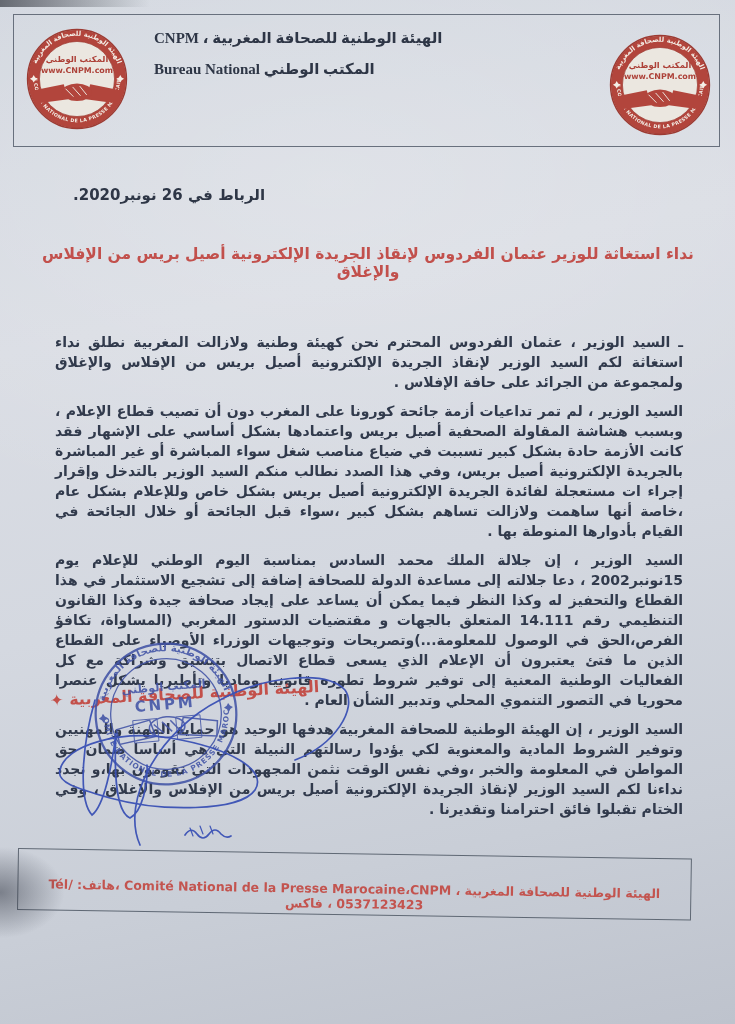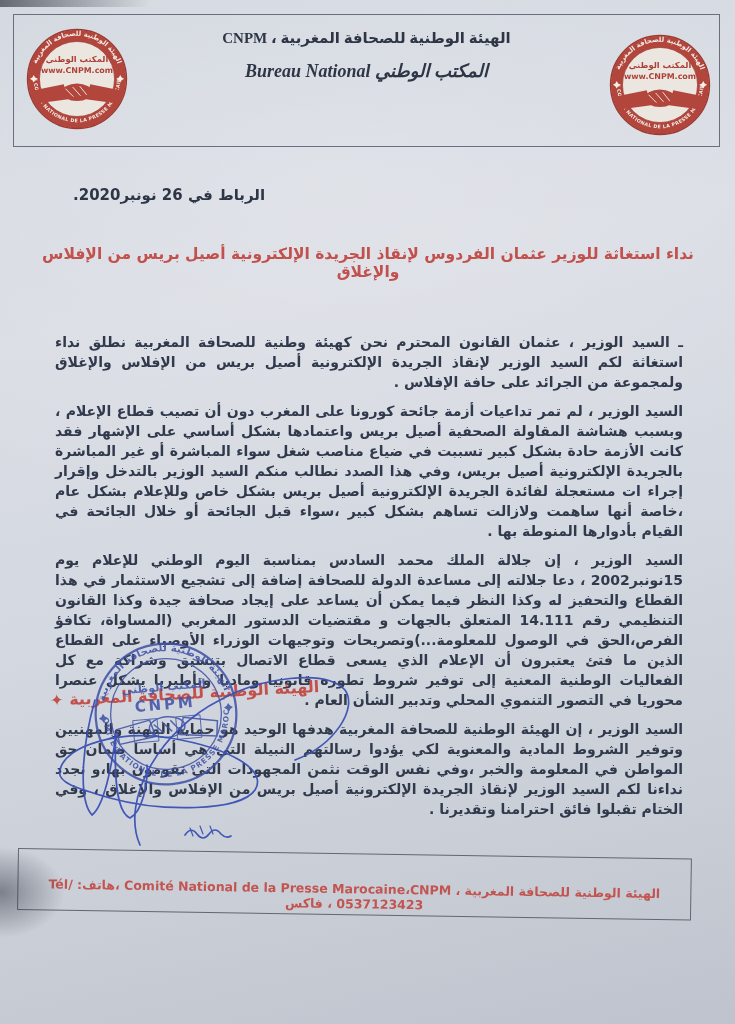--- a/index.html
+++ b/index.html
@@ -12,27 +12,27 @@
     font-family:"DejaVu Sans",sans-serif;color:#313a4c;
   }
   .photo-edge-top{position:absolute;left:0;top:0;width:150px;height:7px;
     background:linear-gradient(90deg,rgba(42,46,54,.65),rgba(42,46,54,0));}
   .shadow-bl{position:absolute;left:-28px;top:845px;width:95px;height:95px;
     background:radial-gradient(ellipse at 30% 50%, rgba(58,63,75,.55), rgba(58,63,75,0) 68%);}
 
   
   .header-box{position:absolute;left:13px;top:14px;width:705px;height:131px;
     border:1px solid #68707d;}
-  .header-titles{position:absolute;left:140px;right:140px;top:0;height:100%;text-align:center;direction:rtl;}
+  .header-titles{position:absolute;left:140px;right:140px;top:0;height:100%;text-align:left;direction:rtl;}
   .ht1{margin-top:14px;font-size:15px;font-weight:bold;color:#2e3646;
     font-family:"Liberation Serif","DejaVu Sans",serif;}
   .ht2{margin-top:26px;font-size:16.5px;font-weight:bold;color:#2e3646;
     font-family:"Liberation Serif","DejaVu Sans",serif;}
-  .ht3{margin-top:13px;font-size:18px;font-weight:bold;color:#2e3646;
-    font-family:"Liberation Serif","DejaVu Sans",serif;font-style:italic;}
+  .ht3{margin-top:13px;font-size:15px;font-weight:bold;color:#2e3646;
+    font-family:"Liberation Serif","DejaVu Sans",serif;}
   .seal{position:absolute;width:106px;height:106px;}
   .seal-left{left:24px;top:26px;}
   .seal-right{left:607px;top:32px;}
 
   
   .date-line{position:absolute;left:73px;top:186px;font-size:15px;font-weight:bold;direction:rtl;color:#2e3646;text-align:right;}
   .letter-title{position:absolute;left:41px;right:40px;top:245px;text-align:center;direction:rtl;
     font-size:15.5px;font-weight:bold;color:#c2504c;}
   .letter-body{position:absolute;left:55px;right:52px;top:332px;direction:rtl;}
   .letter-body p{margin:0 0 9px 0;font-size:14px;line-height:20px;font-weight:bold;color:#313a4c;
@@ -112,21 +112,21 @@
       <ellipse cx="60" cy="75" rx="17" ry="10"></ellipse>
       <path d="M47,71 l9,9 M55,69 l9,10 M63,68 l8,10" stroke="#ebe7e0" stroke-width="1.1" fill="none"></path>
     </g>
   </svg>
 
   <div class="date-line">الرباط في 26 نونبر2020.</div>
 
   <div class="letter-title">نداء استغاثة للوزير عثمان الفردوس لإنقاذ الجريدة الإلكترونية أصيل بريس من الإفلاس والإغلاق</div>
 
   <div class="letter-body">
-    <p>ـ السيد الوزير ، عثمان القانون المحترم نحن كهيئة وطنية للصحافة المغربية نطلق نداء استغاثة لكم السيد الوزير لإنقاذ الجريدة الإلكترونية أصيل بريس من الإفلاس والإغلاق ولمجموعة من الجرائد على حافة الإفلاس .</p>
+    <p>ـ السيد الوزير ، عثمان الفردوس المحترم نحن كهيئة وطنية ولازالت المغربية نطلق نداء استغاثة لكم السيد الوزير لإنقاذ الجريدة الإلكترونية أصيل بريس من الإفلاس والإغلاق ولمجموعة من الجرائد على حافة الإفلاس .</p>
     <p>السيد الوزير ، لم تمر تداعيات أزمة جائحة كورونا على المغرب دون أن تصيب قطاع الإعلام ، وبسبب هشاشة المقاولة الصحفية أصيل بريس واعتمادها بشكل أساسي على الإشهار فقد كانت الأزمة حادة بشكل كبير تسببت في ضياع مناصب شغل سواء المباشرة أو غير المباشرة بالجريدة الإلكترونية أصيل بريس، وفي هذا الصدد نطالب منكم السيد الوزير بالتدخل وإقرار إجراء ات مستعجلة لفائدة الجريدة الإلكترونية أصيل بريس بشكل خاص وللإعلام بشكل عام ،خاصة أنها ساهمت ولازالت تساهم بشكل كبير ،سواء قبل الجائحة أو خلال الجائحة في القيام بأدوارها المنوطة بها .</p>
     <p>السيد الوزير ، إن جلالة الملك محمد السادس بمناسبة اليوم الوطني للإعلام يوم 15نونبر2002 ، دعا جلالته إلى مساعدة الدولة للصحافة إضافة إلى تشجيع الاستثمار في هذا القطاع والتحفيز له وكذا النظر فيما يمكن أن يساعد على إيجاد صحافة جيدة وكذا القانون التنظيمي رقم 14.111 المتعلق بالجهات و مقتضيات الدستور المغربي (المساواة، تكافؤ الفرص،الحق في الوصول للمعلومة...)وتصريحات وتوجيهات الوزراء الأوصياء على القطاع الذين ما فتئ يعتبرون أن الإعلام الذي يسعى قطاع الاتصال بتنسيق وشراكة مع كل الفعاليات الوطنية المعنية إلى توفير شروط تطوره قانونيا وماديا وتأطيريا يشكل عنصرا محوريا في التصور التنموي المحلي وتدبير الشأن العام .</p>
     <p>السيد الوزير ، إن الهيئة الوطنية للصحافة المغربية هدفها الوحيد هو حماية المهنة والمهنيين وتوفير الشروط المادية والمعنوية لكي يؤدوا رسالتهم النبيلة التي هي أساسا ضمان حق المواطن في المعلومة والخبر ،وفي نفس الوقت نثمن المجهودات التي تقومون بها،و نجدد نداءنا لكم السيد الوزير لإنقاذ الجريدة الإلكترونية أصيل بريس من الإفلاس والإغلاق ، وفي الختام تقبلوا فائق احترامنا وتقديرنا .</p>
   </div>
 
   <div class="red-overlay">الهيئة الوطنية للصحافة المغربية ✦</div>
 
   <svg class="stamp" viewBox="0 0 160 160">
     <circle cx="80" cy="80" r="75" fill="none" stroke="#4254a6" stroke-width="2.4"></circle>
     <circle cx="80" cy="80" r="59" fill="none" stroke="#4254a6" stroke-width="1.4"></circle>

